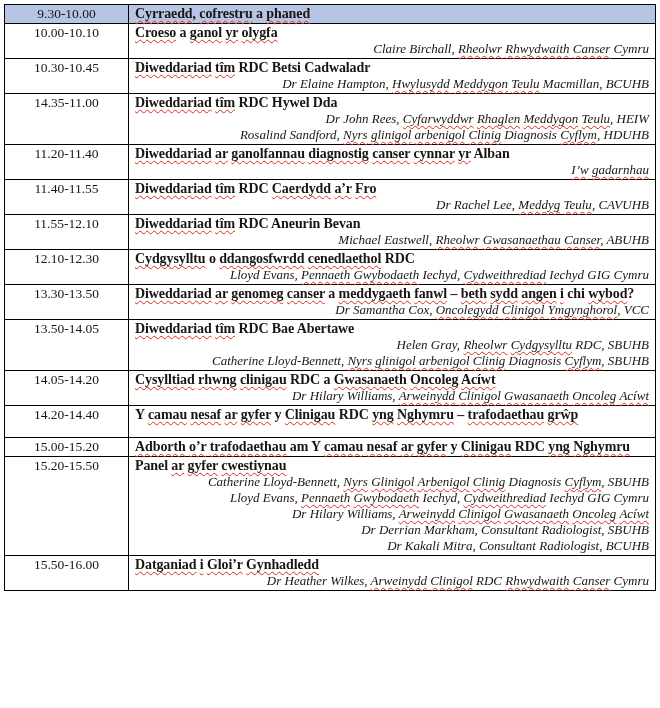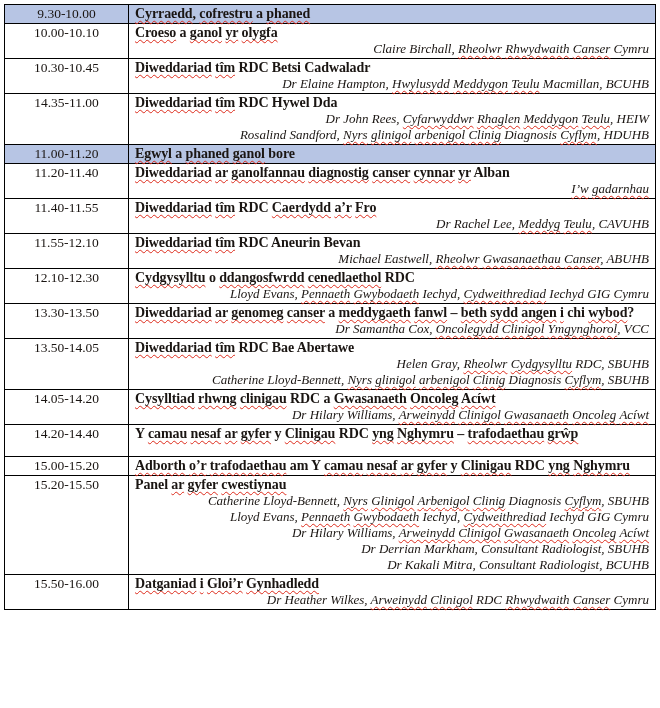--- a/index.html
+++ b/index.html
@@ -96,26 +96,20 @@
           </td>
         </tr>
         <tr>
           <td class="time">14.35-11.00</td>
           <td class="content">
             <p class="line t"><span class="sq">Diweddariad</span><span> </span><span class="sq">tîm</span><span> RDC Hywel Dda</span></p>
             <p class="line s"><span>Dr John Rees, </span><span class="sq">Cyfarwyddwr</span><span> </span><span class="sq">Rhaglen</span><span> </span><span class="sq">Meddygon</span><span> </span><span class="sq">Teulu</span><span>, HEIW</span></p>
             <p class="line s"><span>Rosalind Sandford, </span><span class="sq">Nyrs</span><span> </span><span class="sq">glinigol</span><span> </span><span class="sq">arbenigol</span><span> </span><span class="sq">Clinig</span><span> Diagnosis </span><span class="sq">Cyflym</span><span>, HDUHB</span></p>
           </td>
         </tr>
-        <tr class="break-row">
-          <td class="time">11.00-11.20</td>
-          <td class="content">
-            <p class="line t"><span class="sq">Egwyl</span><span> a </span><span class="sq">phaned</span><span> </span><span class="sq">ganol</span><span> bore</span></p>
-          </td>
-        </tr>
         <tr>
           <td class="time">11.20-11.40</td>
           <td class="content">
             <p class="line t"><span class="sq">Diweddariad</span><span> </span><span class="sq">ar</span><span> </span><span class="sq">ganolfannau</span><span> </span><span class="sq">diagnostig</span><span> </span><span class="sq">canser</span><span> </span><span class="sq">cynnar</span><span> </span><span class="sq">yr</span><span> Alban</span></p>
             <p class="line s"><span class="sq">I’w</span><span> </span><span class="sq">gadarnhau</span></p>
           </td>
         </tr>
         <tr>
           <td class="time">11.40-11.55</td>
           <td class="content">

